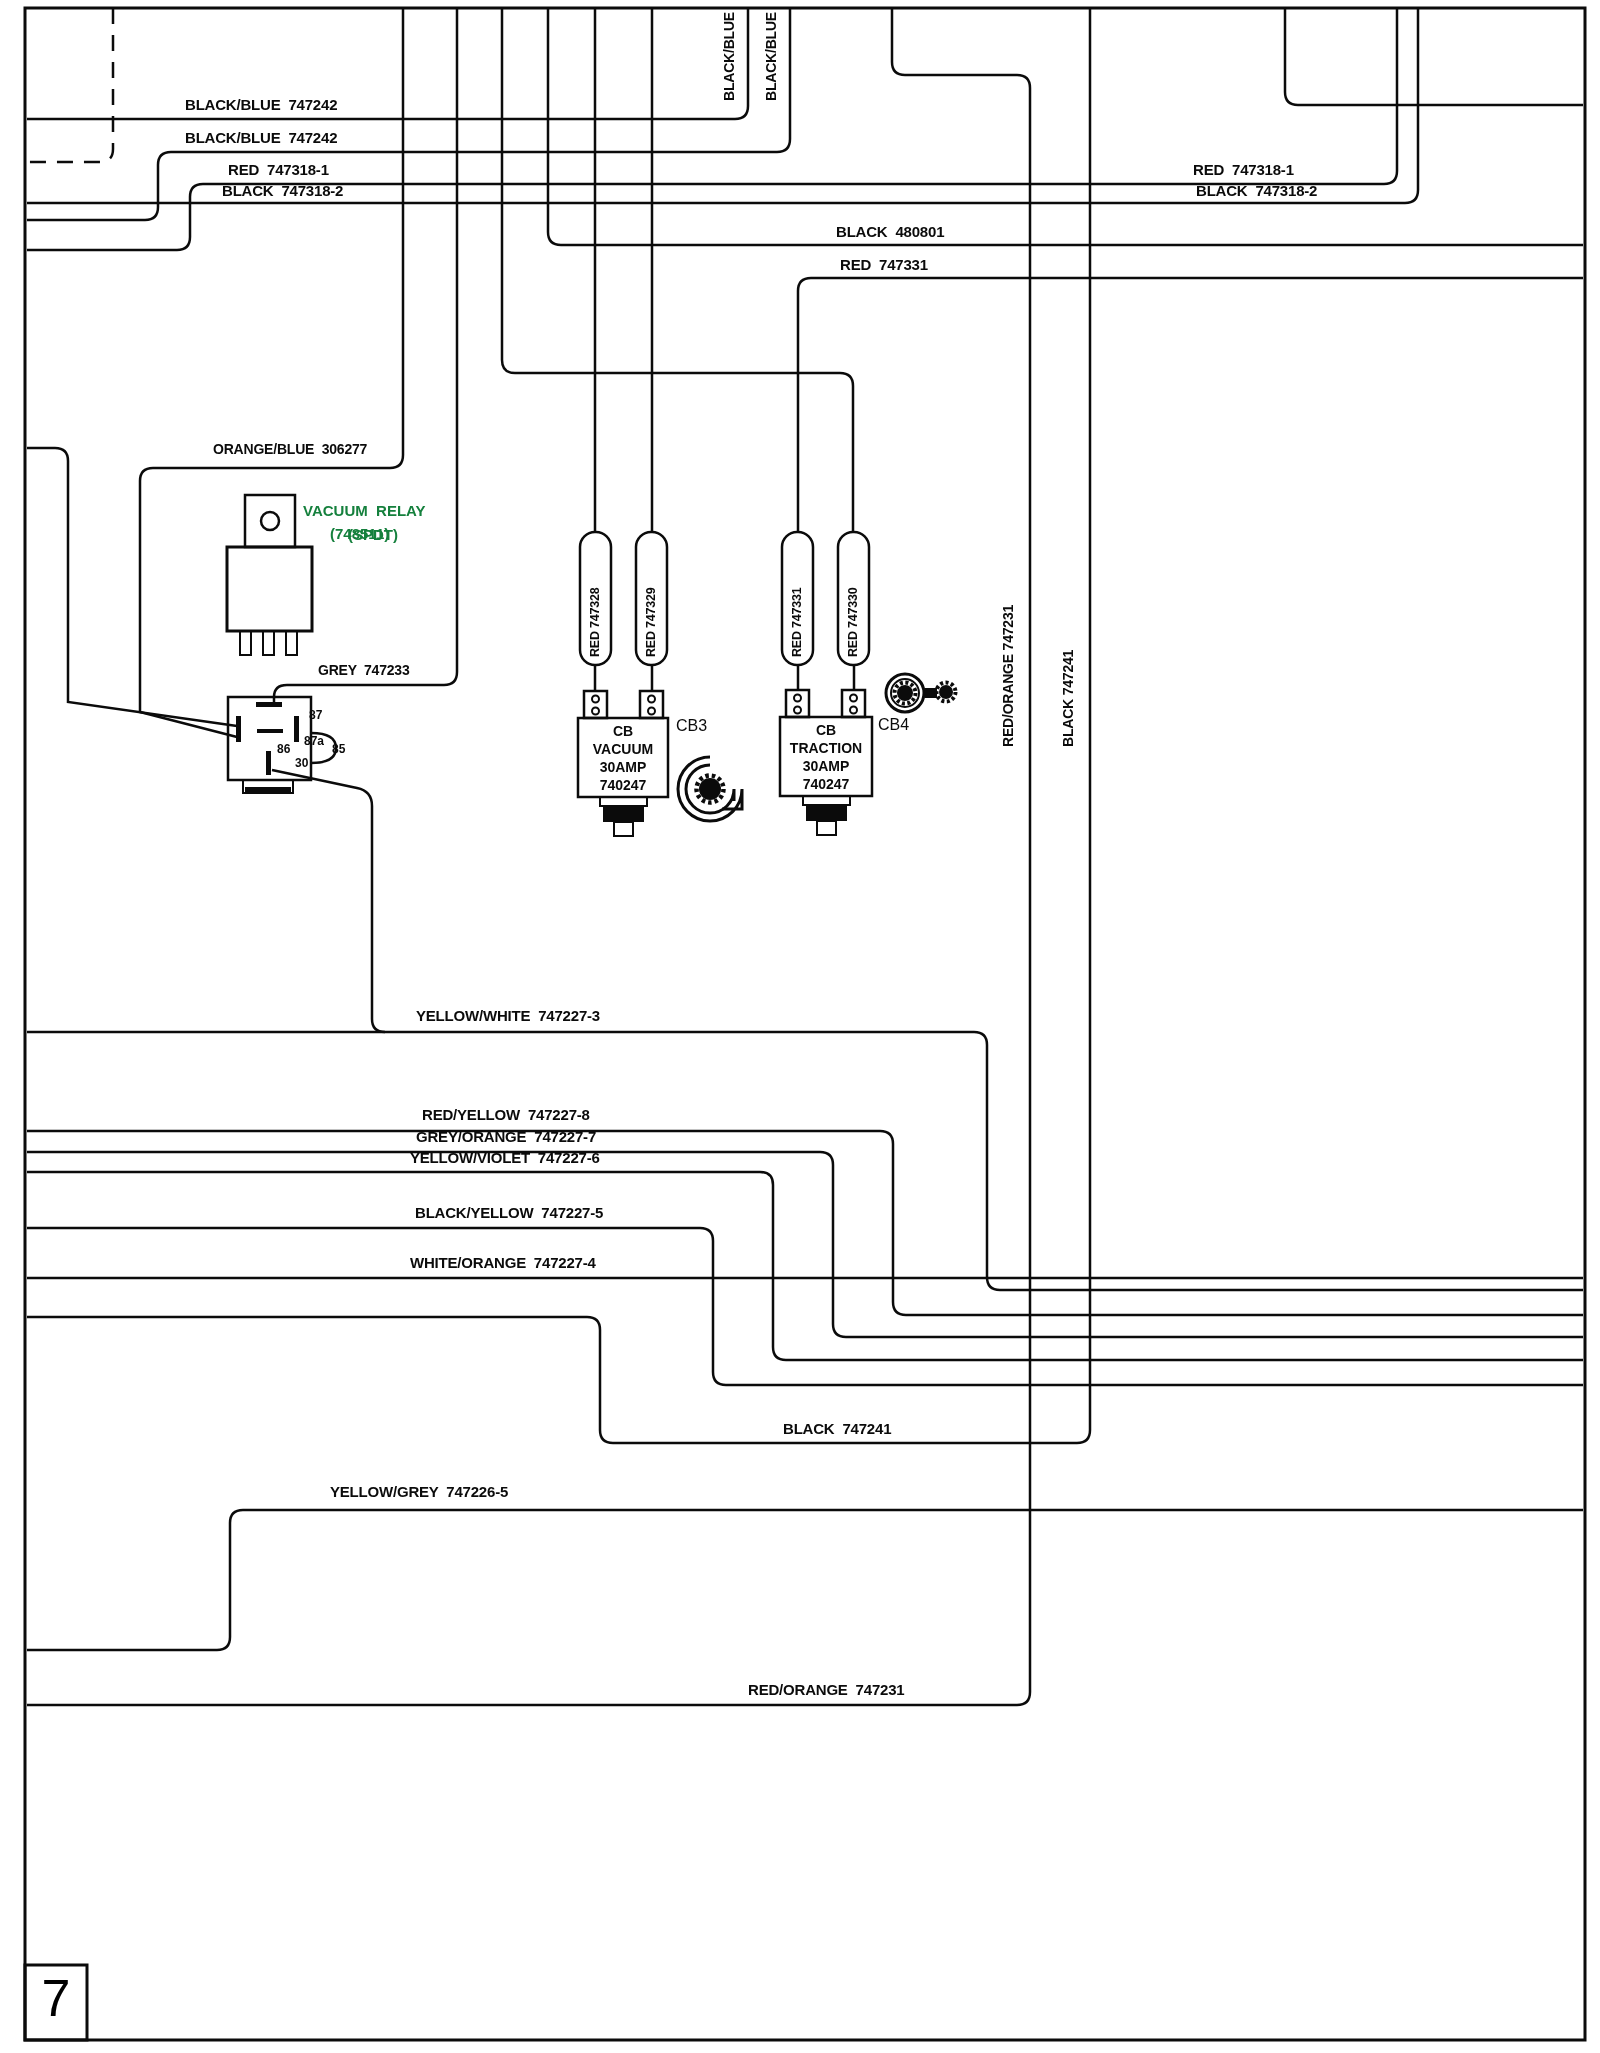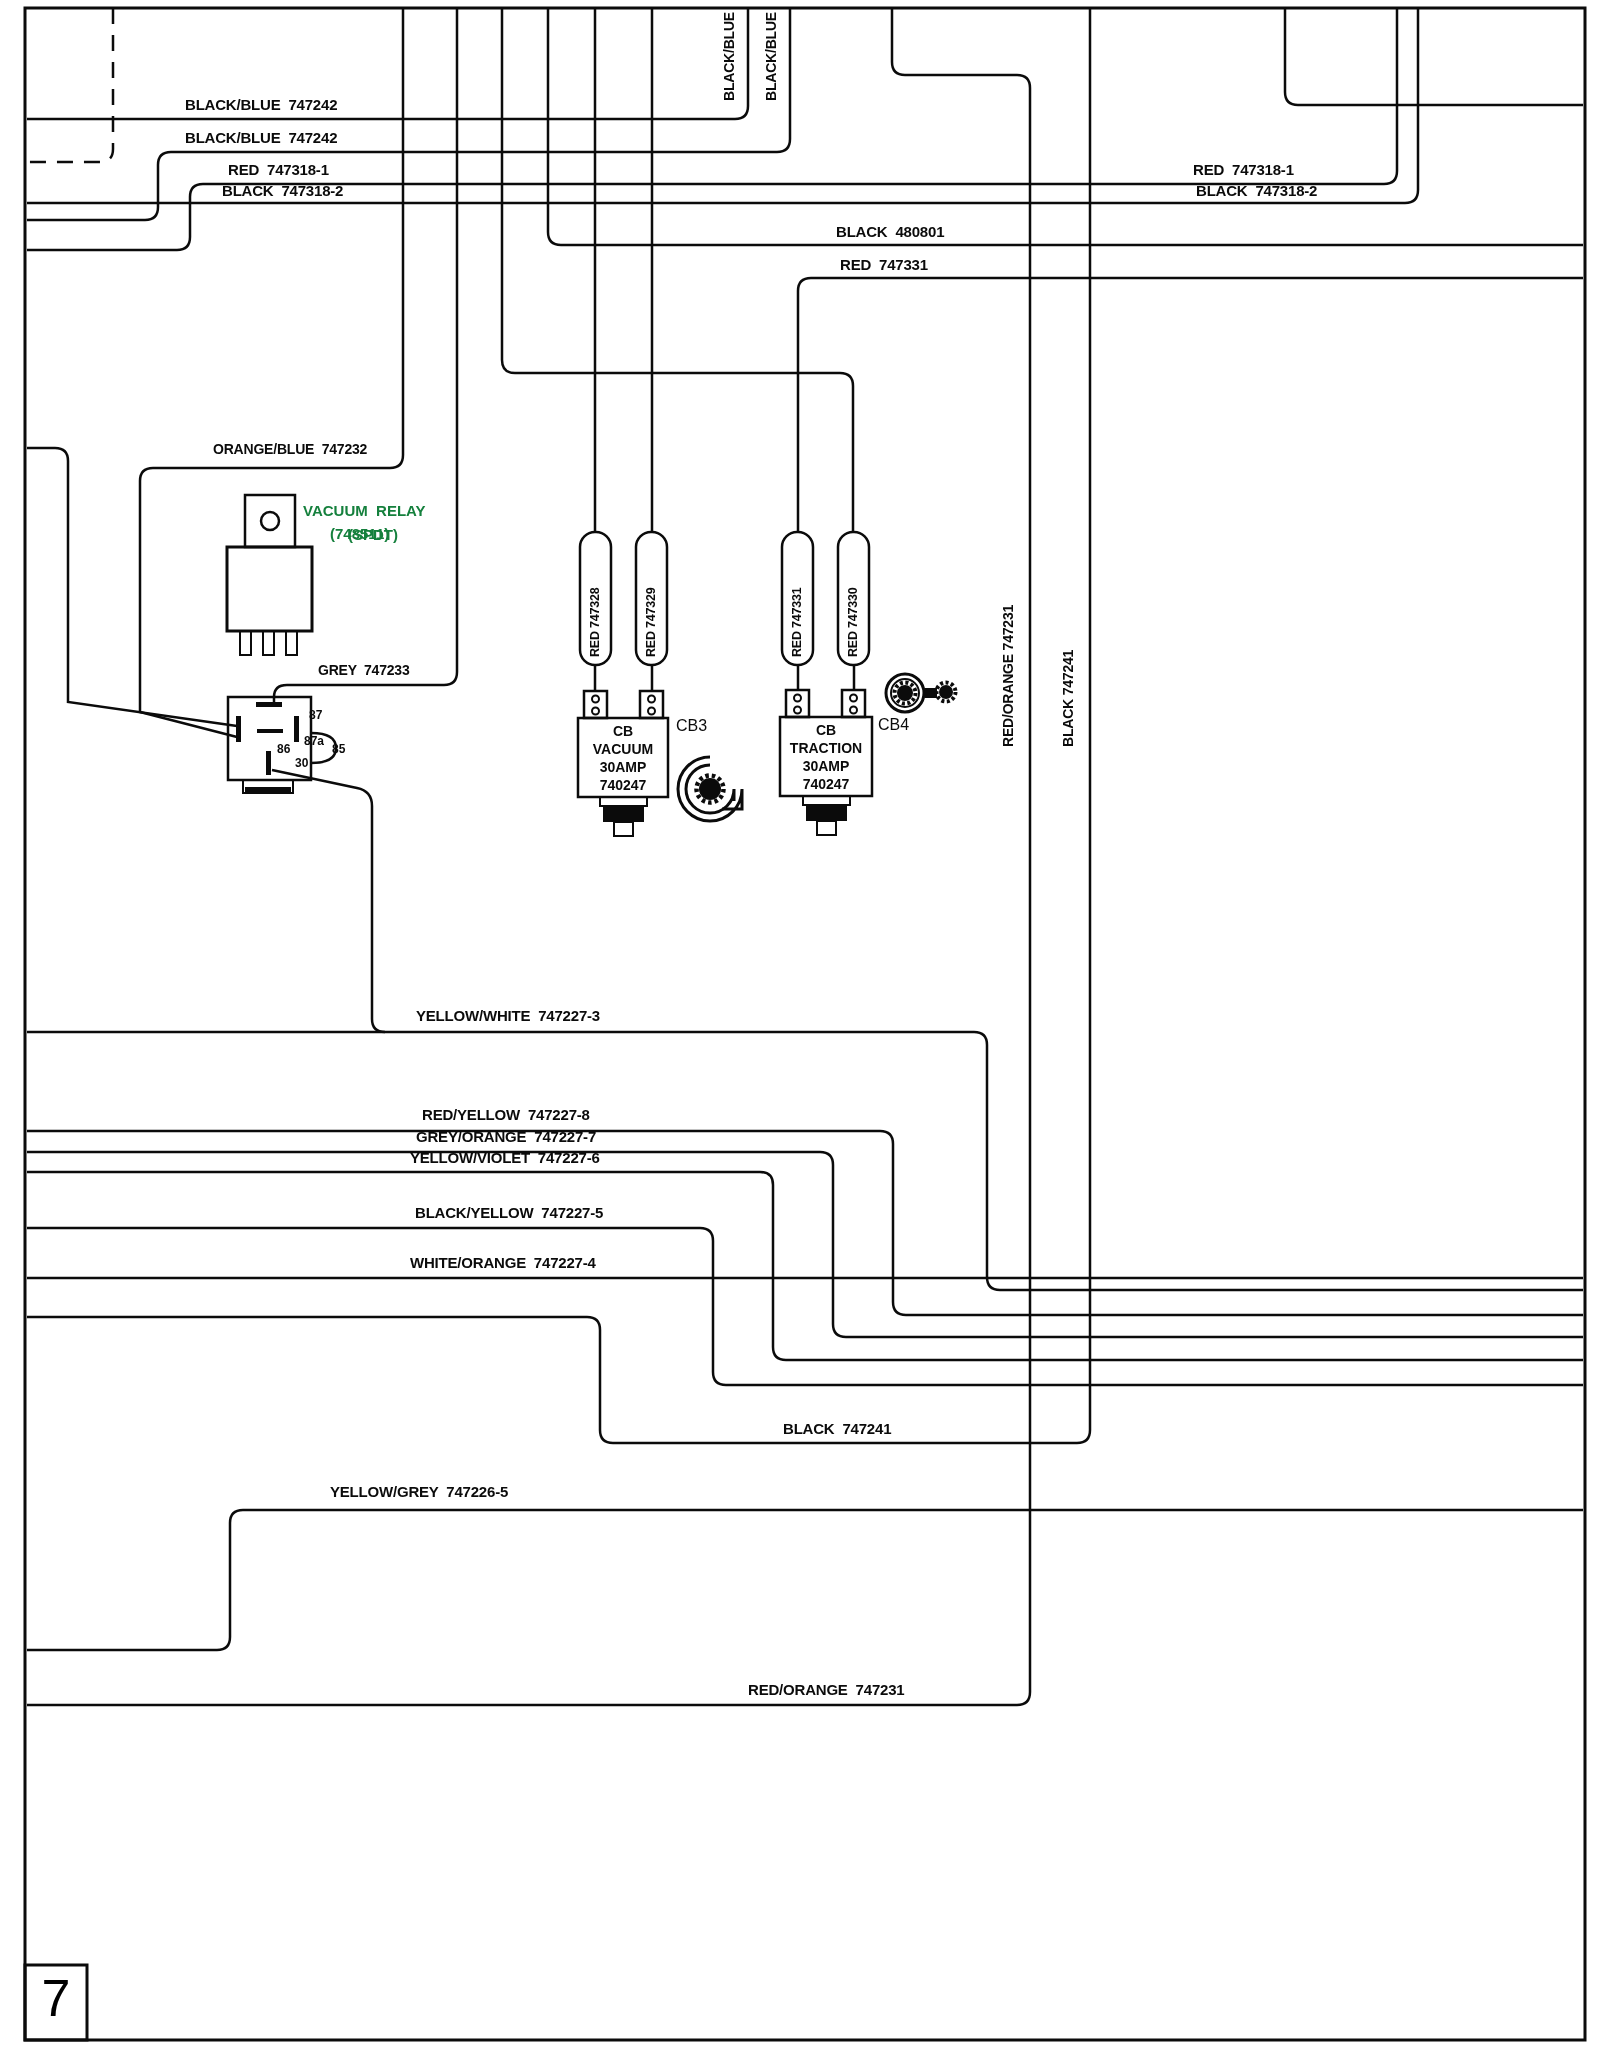--- a/index.html
+++ b/index.html
@@ -140,21 +140,21 @@
   </svg>
 
   <div class="lbl" style="left:185px;top:97px;">BLACK/BLUE  747242</div>
   <div class="lbl" style="left:185px;top:130px;">BLACK/BLUE  747242</div>
   <div class="lbl" style="left:228px;top:162px;">RED  747318-1</div>
   <div class="lbl" style="left:222px;top:183px;">BLACK  747318-2</div>
   <div class="lbl" style="left:1193px;top:162px;">RED  747318-1</div>
   <div class="lbl" style="left:1196px;top:183px;">BLACK  747318-2</div>
   <div class="lbl" style="left:836px;top:224px;">BLACK  480801</div>
   <div class="lbl" style="left:840px;top:257px;">RED  747331</div>
-  <div class="lbl sm" style="left:213px;top:442px;">ORANGE/BLUE  747232</div>
+  <div class="lbl sm" style="left:213px;top:442px;">ORANGE/BLUE  306277</div>
   <div class="lbl sm" style="left:318px;top:663px;">GREY  747233</div>
   <div class="lbl" style="left:416px;top:1008px;">YELLOW/WHITE  747227-3</div>
   <div class="lbl" style="left:422px;top:1107px;">RED/YELLOW  747227-8</div>
   <div class="lbl" style="left:416px;top:1129px;">GREY/ORANGE  747227-7</div>
   <div class="lbl" style="left:410px;top:1150px;">YELLOW/VIOLET  747227-6</div>
   <div class="lbl" style="left:415px;top:1205px;">BLACK/YELLOW  747227-5</div>
   <div class="lbl" style="left:410px;top:1255px;text-align:right;">WHITE/ORANGE  747227-4</div>
   <div class="lbl" style="left:783px;top:1421px;">BLACK  747241</div>
   <div class="lbl" style="left:330px;top:1484px;text-align:center;">YELLOW/GREY  747226-5</div>
   <div class="lbl" style="left:748px;top:1682px;">RED/ORANGE  747231</div>

